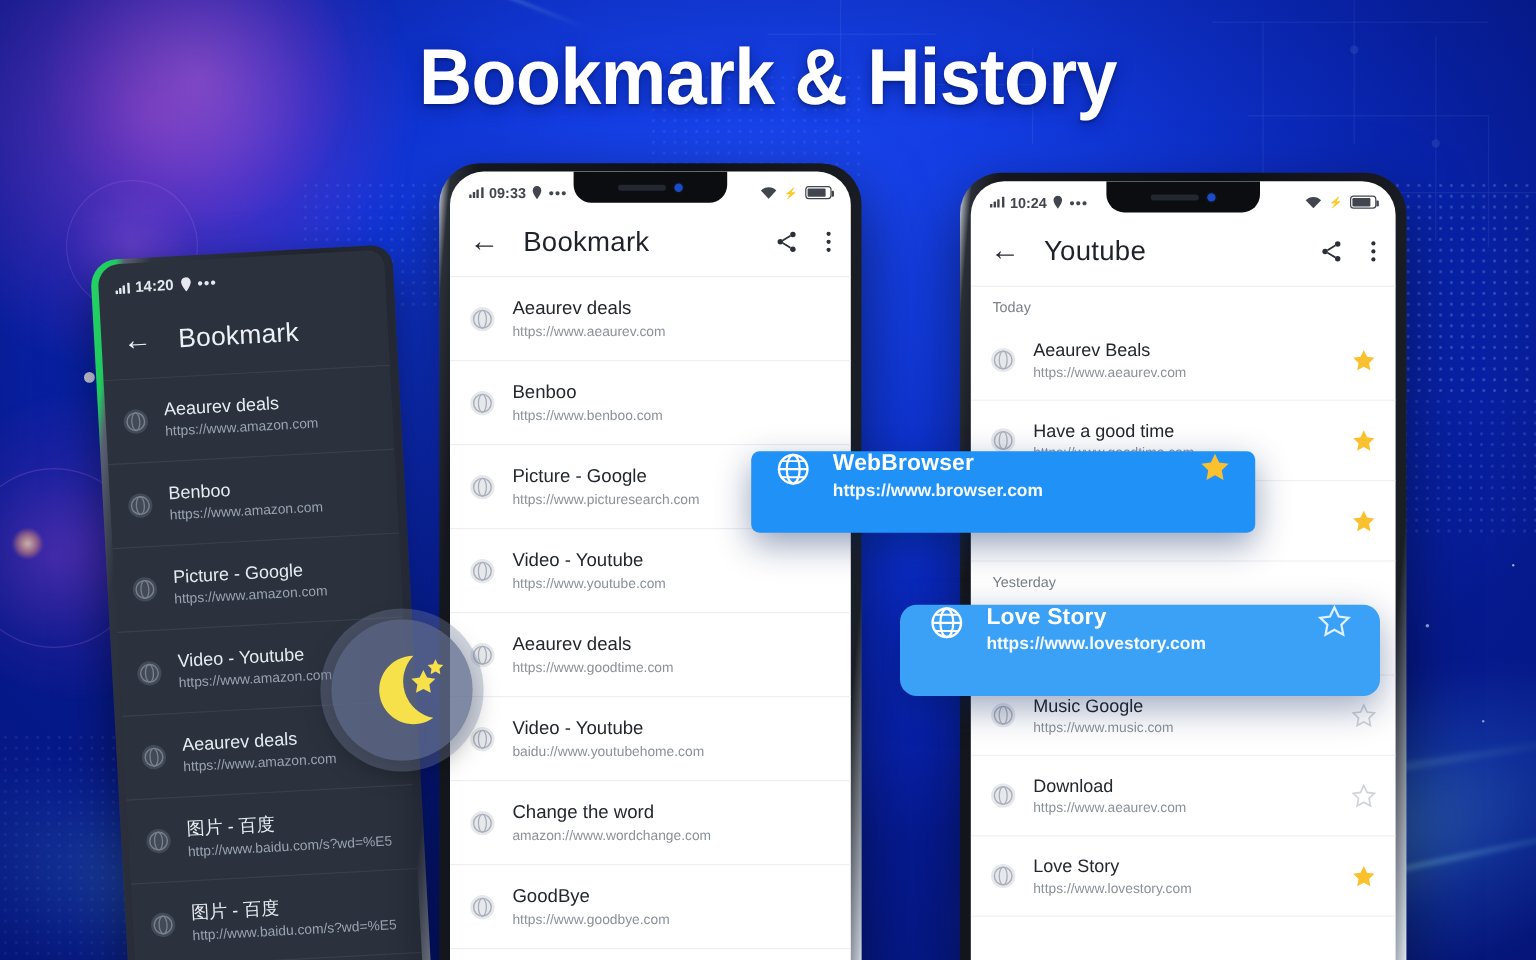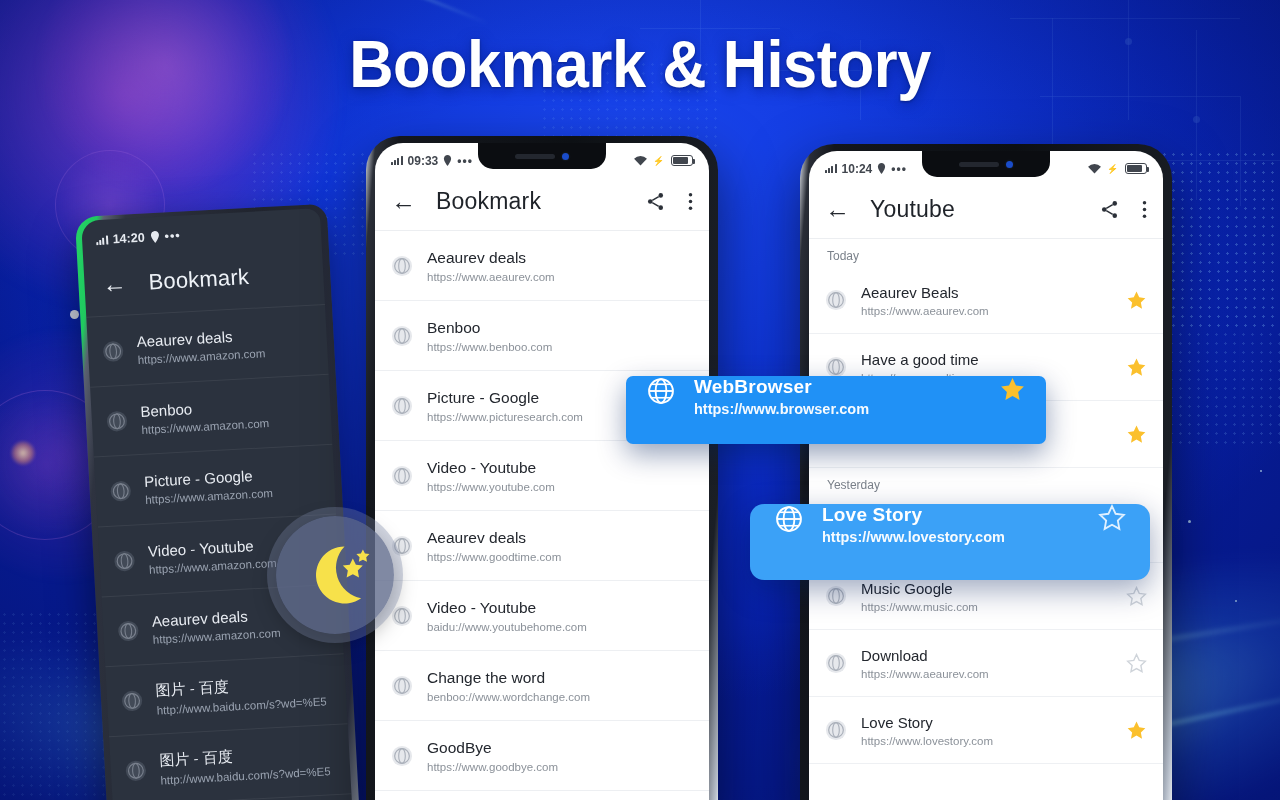--- a/index.html
+++ b/index.html
@@ -575,21 +575,21 @@
             <svg class="globe lite-g" viewBox="0 0 24 24">
               <circle class="gbg" cx="12" cy="12" r="11"></circle>
               <circle cx="12" cy="12" r="8" fill="none" stroke-width="1.3"></circle>
               <ellipse cx="12" cy="12" rx="3.6" ry="8" fill="none" stroke-width="1.2"></ellipse>
               <line x1="4" y1="12" x2="20" y2="12" stroke-width="1.2"></line>
               <line x1="5.6" y1="7.6" x2="18.4" y2="7.6" stroke-width="1"></line>
               <line x1="5.6" y1="16.4" x2="18.4" y2="16.4" stroke-width="1"></line>
             </svg>
             <div class="txt">
               <div class="t1">Change the word</div>
-              <div class="t2">benboo://www.wordchange.com</div>
+              <div class="t2">amazon://www.wordchange.com</div>
             </div>
           </div>
           <div class="lt-row">
             <svg class="globe lite-g" viewBox="0 0 24 24">
               <circle class="gbg" cx="12" cy="12" r="11"></circle>
               <circle cx="12" cy="12" r="8" fill="none" stroke-width="1.3"></circle>
               <ellipse cx="12" cy="12" rx="3.6" ry="8" fill="none" stroke-width="1.2"></ellipse>
               <line x1="4" y1="12" x2="20" y2="12" stroke-width="1.2"></line>
               <line x1="5.6" y1="7.6" x2="18.4" y2="7.6" stroke-width="1"></line>
               <line x1="5.6" y1="16.4" x2="18.4" y2="16.4" stroke-width="1"></line>

